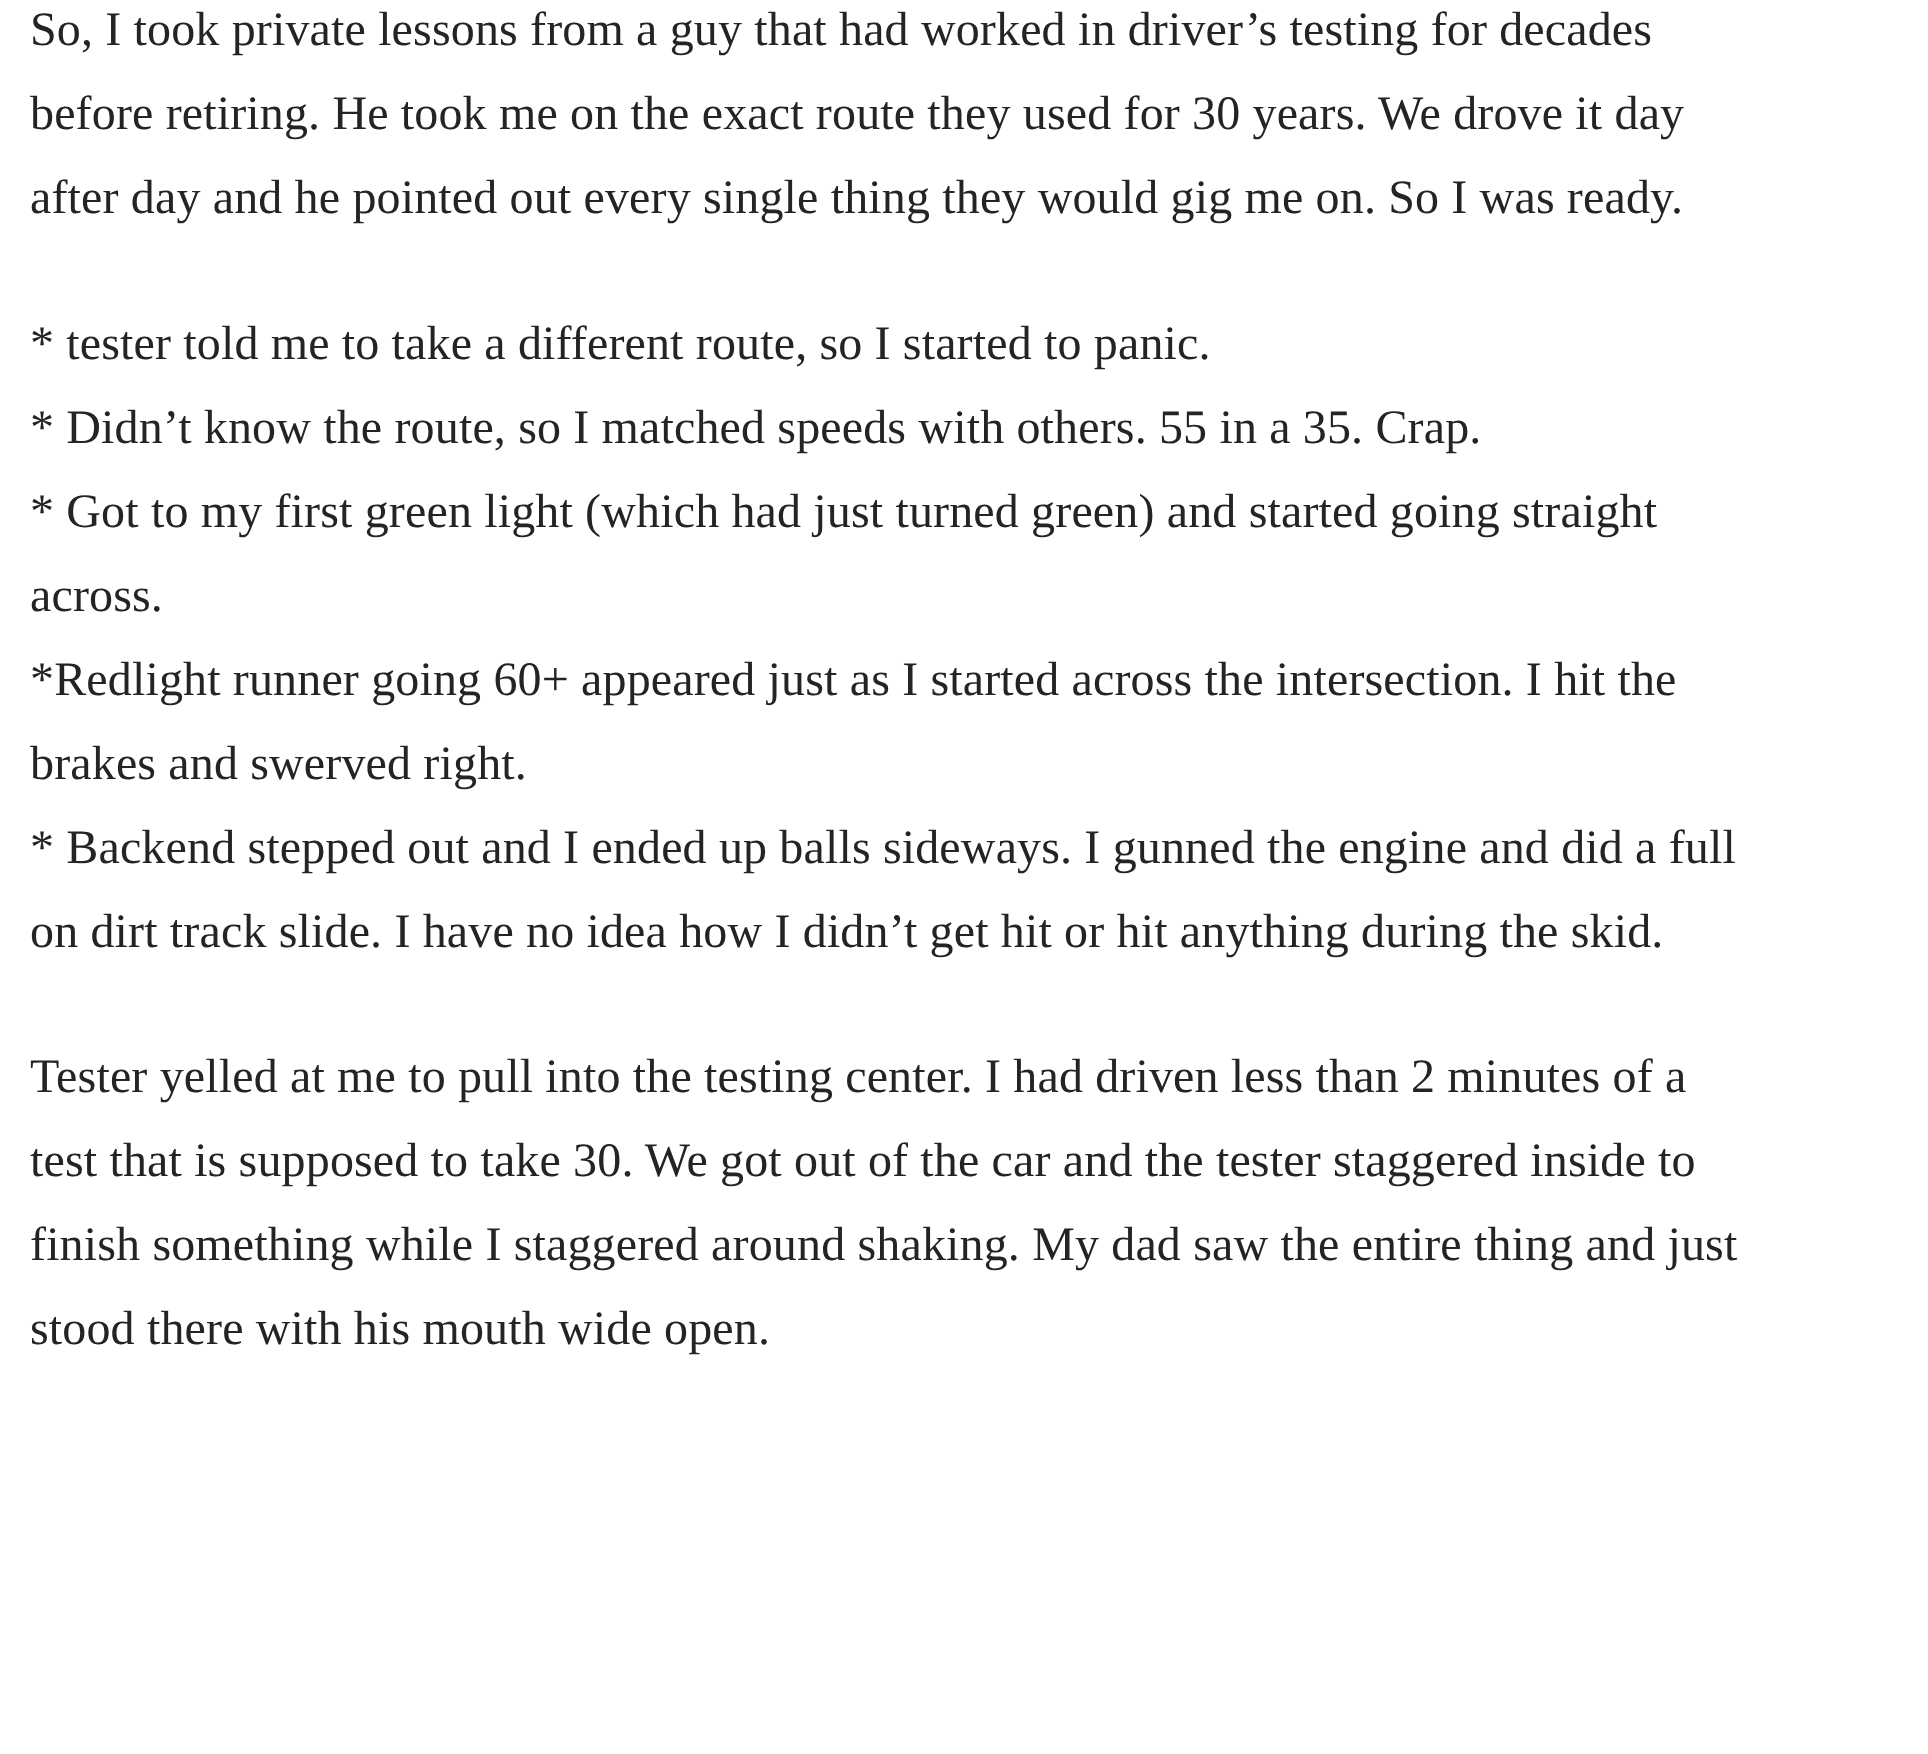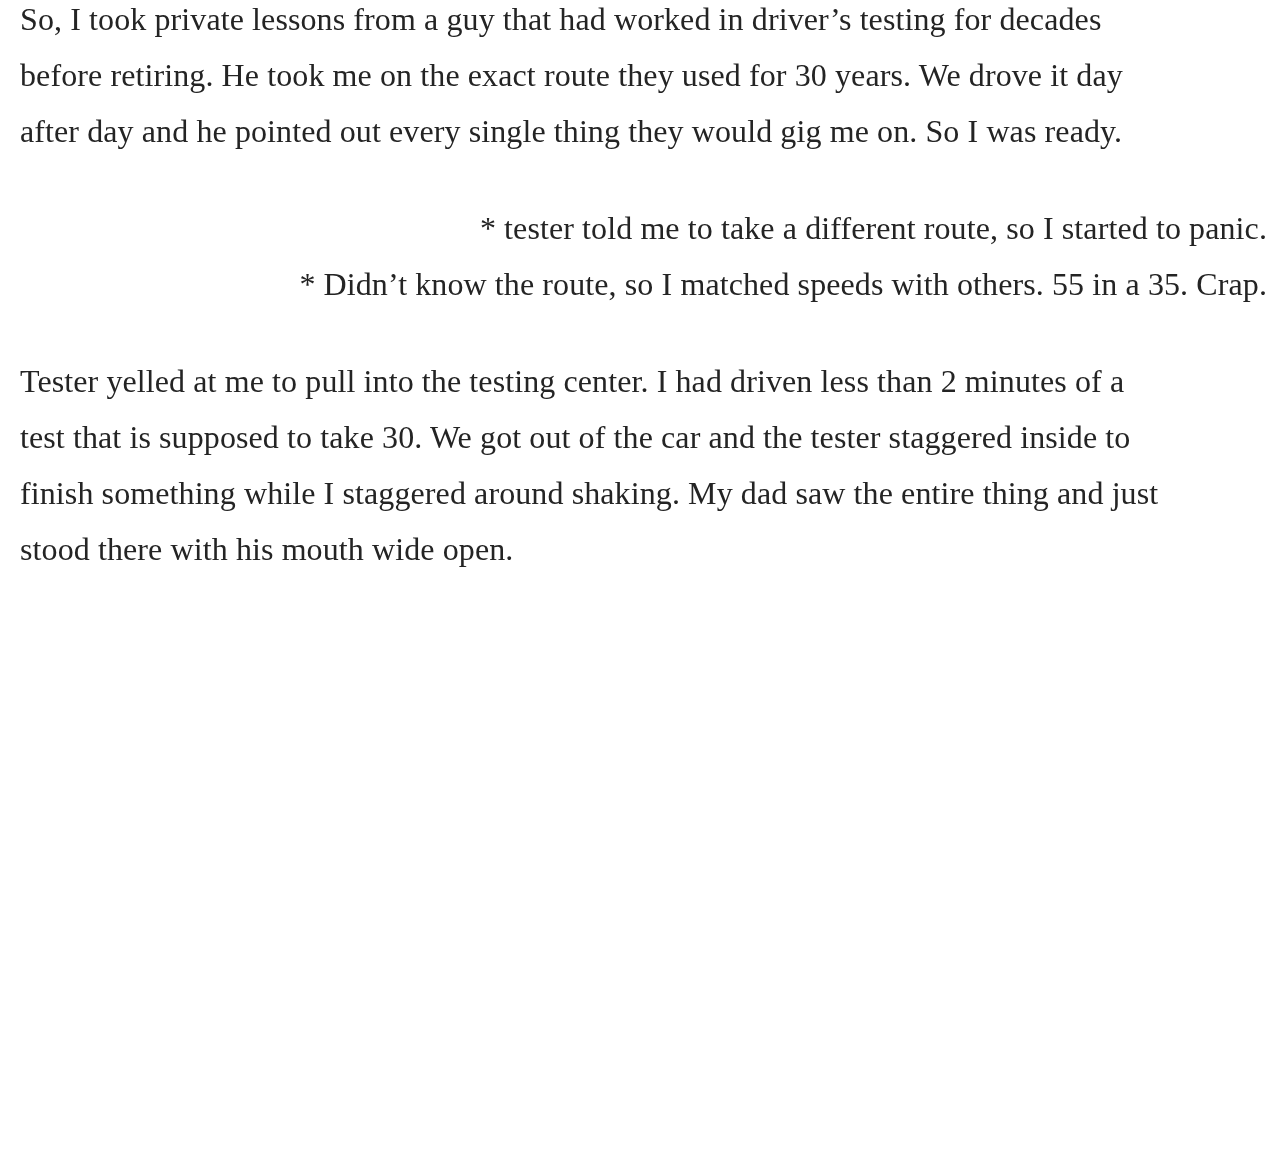--- a/index.html
+++ b/index.html
@@ -26,35 +26,40 @@
   }
   .article p {
     margin: 0 0 41px 0;
     white-space: pre-line;
   }
   .bullet-block {
     margin: 0 0 41px 0;
   }
   .bullet-line {
     white-space: pre-line;
-    text-align: right;
   }
 </style>
 </head>
 <body>
 
 <article class="article">
   <p>So, I took private lessons from a guy that had worked in driver’s testing for decades
 before retiring. He took me on the exact route they used for 30 years. We drove it day
 after day and he pointed out every single thing they would gig me on. So I was ready.</p>
 
 
   <div class="bullet-block">
     <div class="bullet-line">* tester told me to take a different route, so I started to panic.</div>
     <div class="bullet-line">* Didn’t know the route, so I matched speeds with others. 55 in a 35. Crap.</div>
+    <div class="bullet-line">* Got to my first green light (which had just turned green) and started going straight
+across.</div>
+    <div class="bullet-line">*Redlight runner going 60+ appeared just as I started across the intersection. I hit the
+brakes and swerved right.</div>
+    <div class="bullet-line">* Backend stepped out and I ended up balls sideways. I gunned the engine and did a full
+on dirt track slide. I have no idea how I didn’t get hit or hit anything during the skid.</div>
   </div>
 
   <p>Tester yelled at me to pull into the testing center. I had driven less than 2 minutes of a
 test that is supposed to take 30. We got out of the car and the tester staggered inside to
 finish something while I staggered around shaking. My dad saw the entire thing and just
 stood there with his mouth wide open.</p>
 
 </article>
 
 </body></html>

